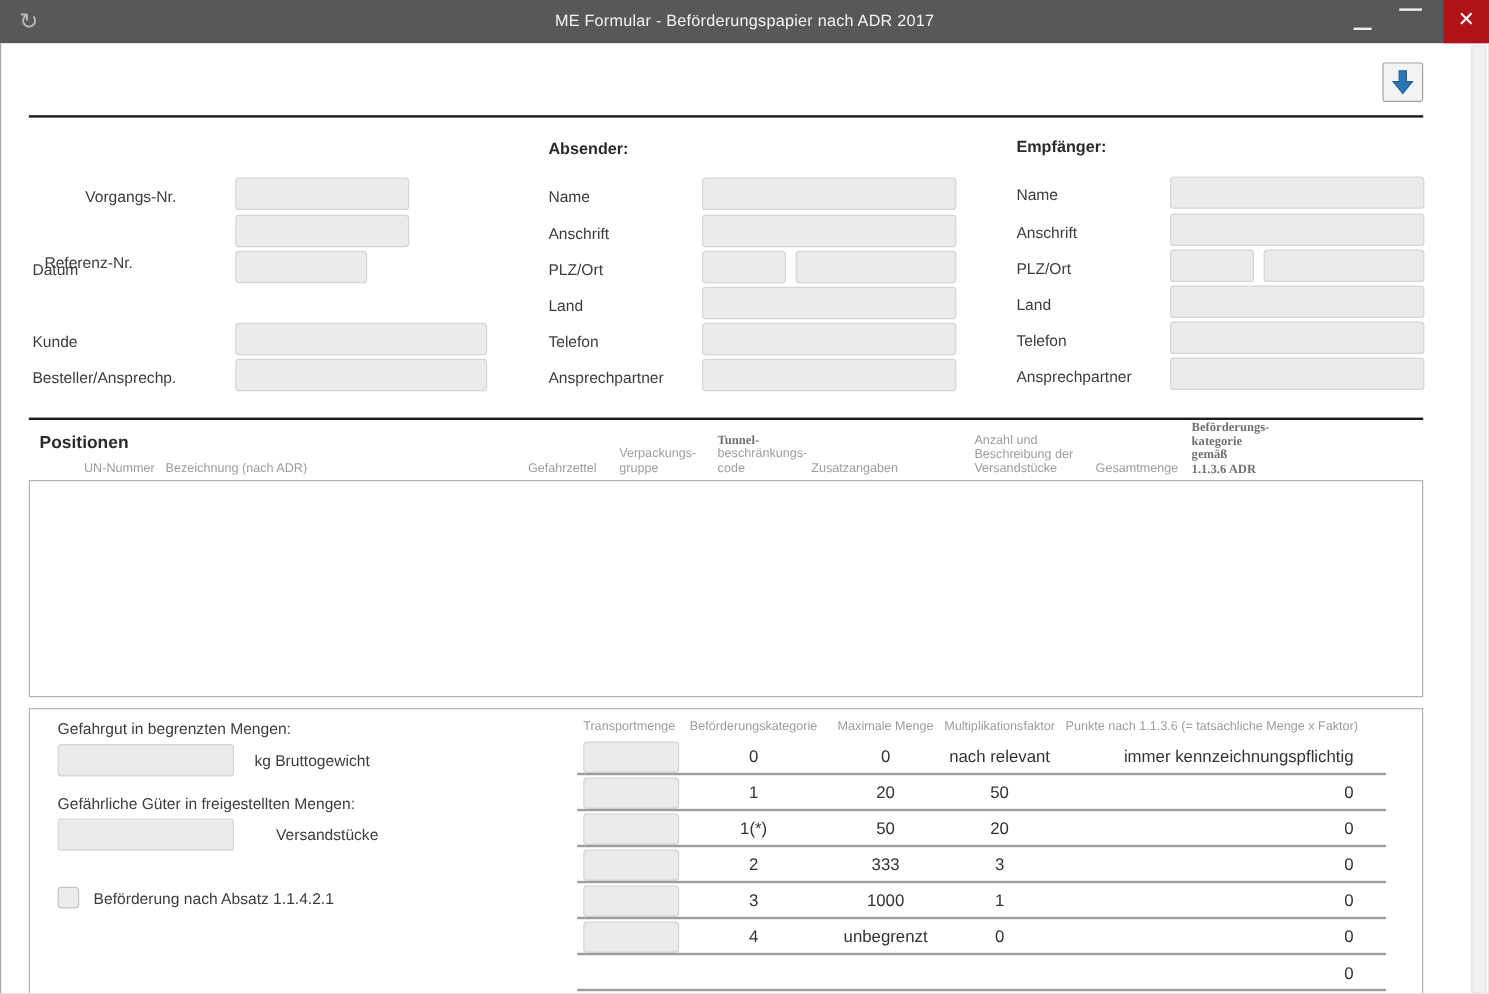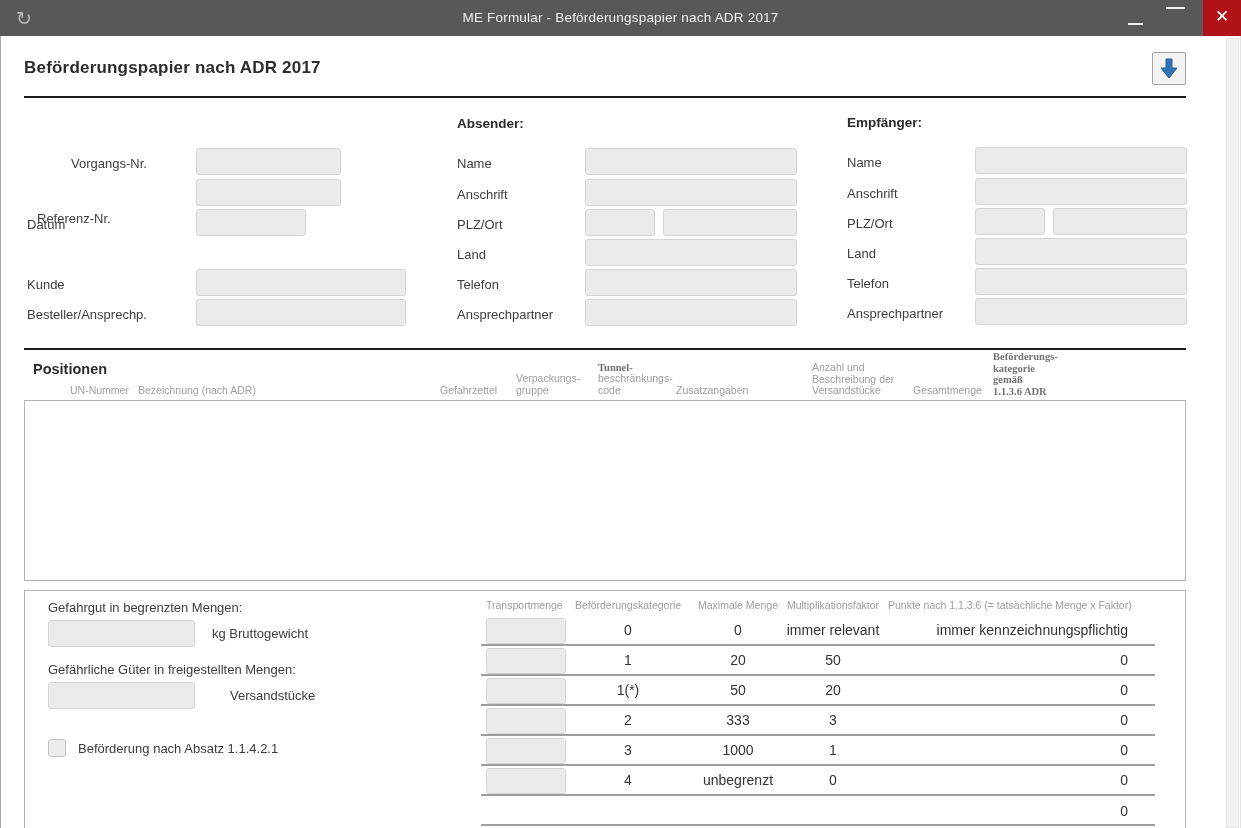--- a/index.html
+++ b/index.html
@@ -110,21 +110,20 @@
     <div class="tb-title">ME Formular - Beförderungspapier nach ADR 2017</div>
     <div class="tb-min"></div>
     <div class="tb-max"></div>
     <div class="tb-close">✕</div>
   </div>
 
   <div class="win-border-left"></div>
   <div class="win-border-right"></div>
   <div class="scrollbar"></div>
 
-  <div class="page-title">Beförderungspapier nach ADR 2017</div>
   <div class="btn-download">
     <svg width="20" height="22" viewBox="0 0 20 22">
       <polygon points="7,1 13,1 13,10 18,10 10,20 2,10 7,10" fill="#2e75b6" stroke="#245f94" stroke-width="1"></polygon>
     </svg>
   </div>
   <div class="hr hr1"></div>
 
   <div class="lbl" style="left:27px; top:156px;margin-left:44px;">Vorgangs-Nr.</div>
   <input class="fld" style="left: 196px; top: 148px; width: 145px;" value="">
   <div class="lbl" style="left:37px; top:187px;margin-top:24px;">Referenz-Nr.</div>
@@ -204,21 +203,21 @@
   <div class="lt-head" style="left:486px;">Transportmenge</div>
   <div class="lt-head center" style="left:576px; width:104px;">Beförderungskategorie</div>
   <div class="lt-head center" style="left:686px; width:104px;">Maximale Menge</div>
   <div class="lt-head center" style="left:776px; width:114px;">Multiplikationsfaktor</div>
   <div class="lt-head" style="left:888px;">Punkte nach 1.1.3.6 (= tatsächliche Menge x Faktor)</div>
 
   <div class="lrow" style="top:616px;">
     <input class="fld c-input" value="" style="">
     <div class="cell c-kat">0</div>
     <div class="cell c-menge">0</div>
-    <div class="cell c-faktor">immer relevant</div>
+    <div class="cell c-faktor">nach relevant</div>
     <div class="cell c-punkte">immer kennzeichnungspflichtig</div>
   </div>
   <div class="lrow" style="top:646px;">
     <input class="fld c-input" value="" style="">
     <div class="cell c-kat">1</div>
     <div class="cell c-menge">20</div>
     <div class="cell c-faktor">50</div>
     <div class="cell c-punkte">0</div>
   </div>
   <div class="lrow" style="top:676px;">

